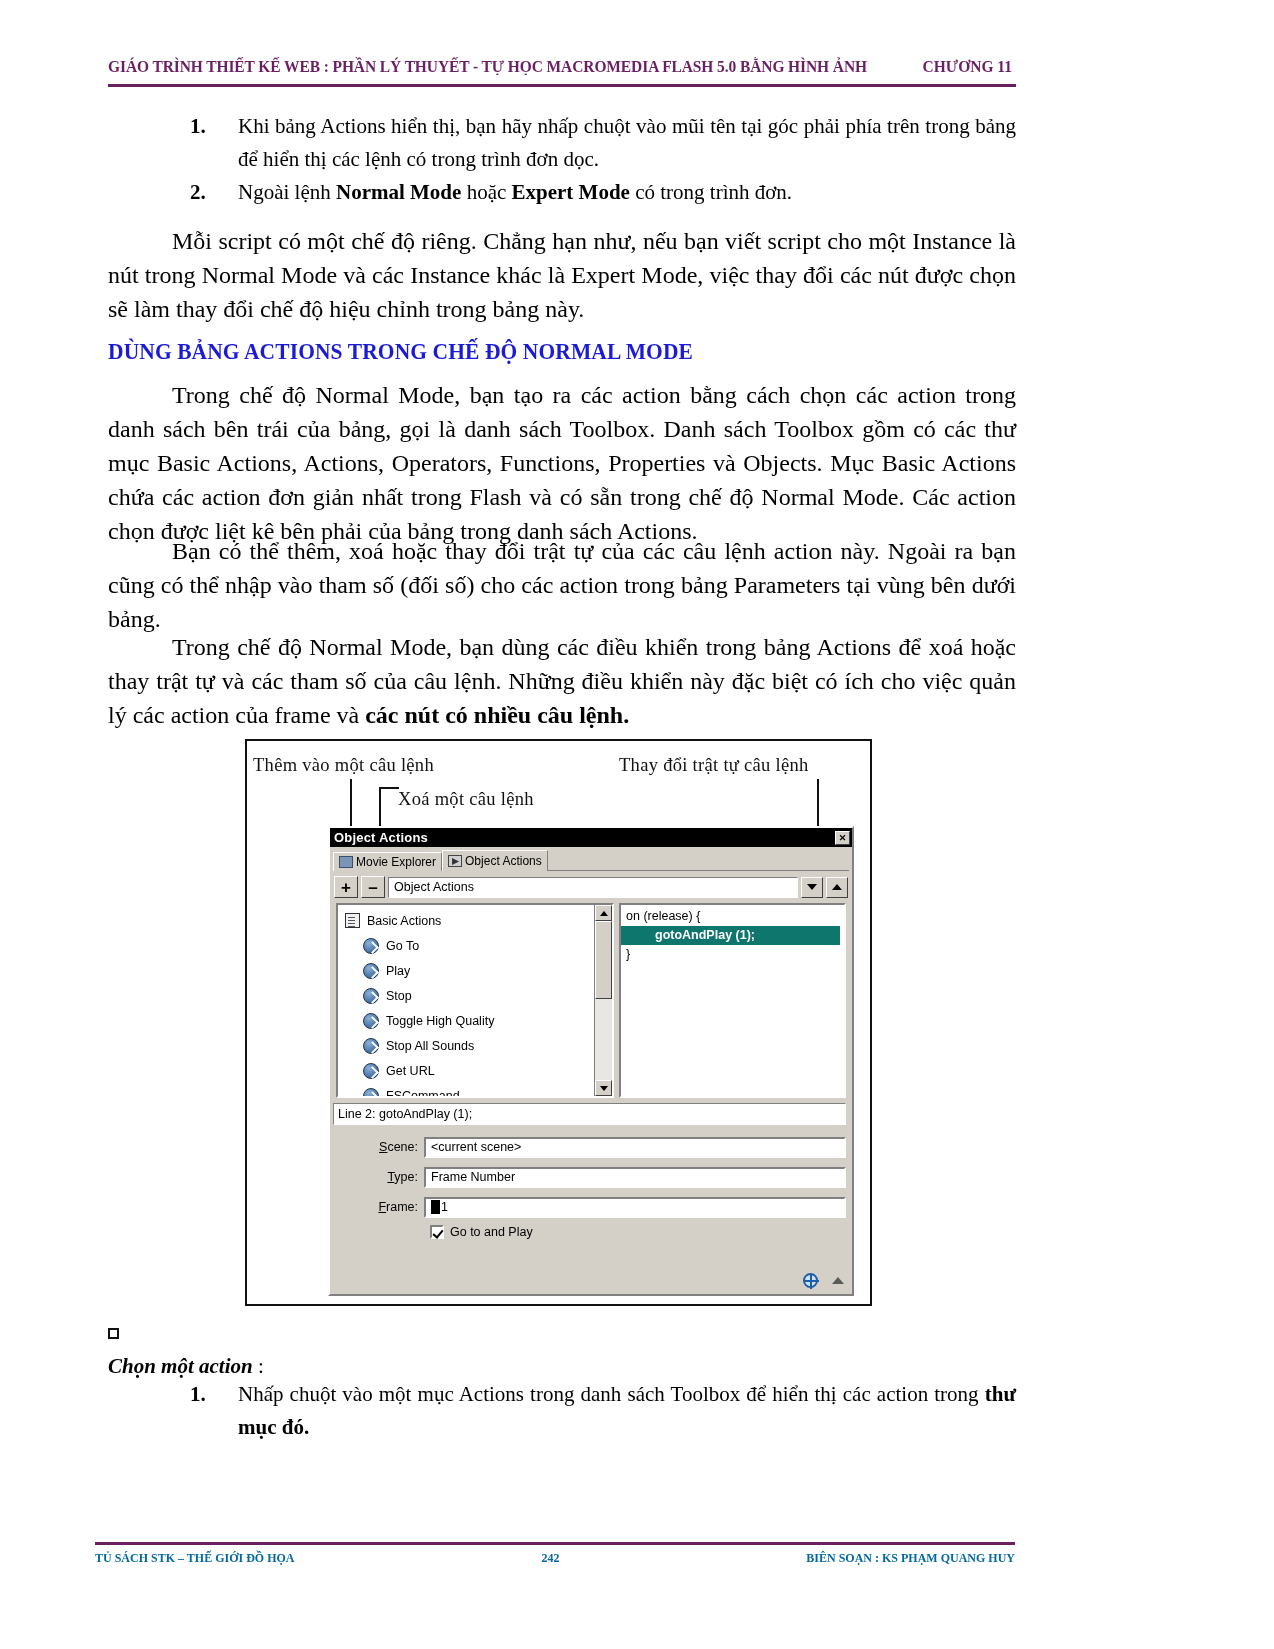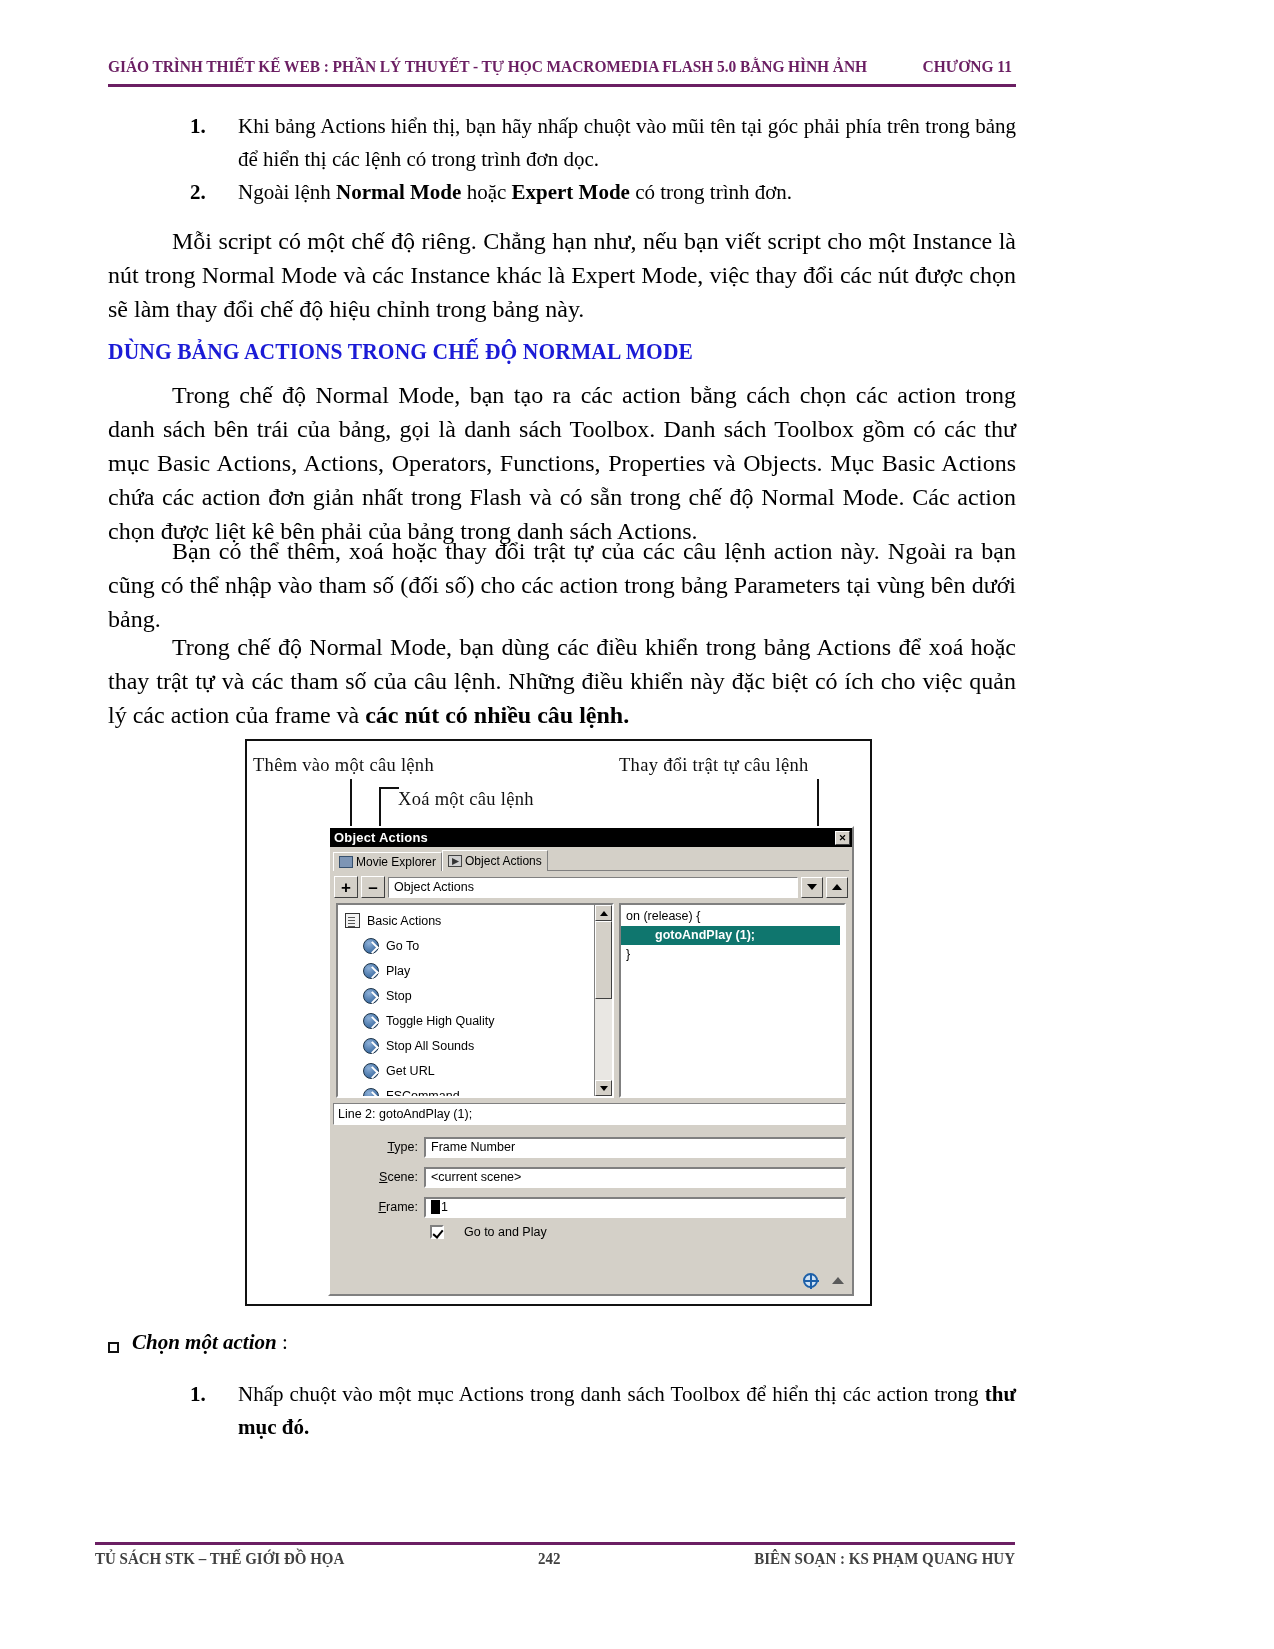--- a/index.html
+++ b/index.html
@@ -486,21 +486,21 @@
   }
   .pfield .caret {
     display: inline-block;
     width: 9px; height: 14px;
     background: #000;
     margin-right: 1px;
   }
   .checkrow {
     display: flex;
     align-items: center;
-    gap: 20px;
+    gap: 6px;
     margin: 6px 0 0 94px;
     font-size: 12.5px;
   }
   .chk {
     width: 14px; height: 14px;
     background: #ffffff;
     border-top: 2px solid #808080;
     border-left: 2px solid #808080;
     border-right: 2px solid #ffffff;
     border-bottom: 2px solid #ffffff;
@@ -555,22 +555,23 @@
   }
 
   
   .bullet-row {
     position: absolute;
     left: 108px;
     top: 1330px;
     width: 908px;
     font-size: 21px;
     display: flex;
-    align-items: flex-end;
+    align-items: flex-start;
     gap: 13px;
+    flex-direction: column;
   }
   .sq-bullet {
     width: 11px; height: 11px;
     border: 2px solid #111;
     box-sizing: border-box;
     display: inline-block;
     position: relative;
     top: -2px;
   }
   .bullet-text {
@@ -588,23 +589,23 @@
     background: #6b1f63;
   }
   .footer {
     position: absolute;
     left: 95px;
     top: 1551px;
     width: 920px;
     display: flex;
     align-items: flex-end;
     justify-content: space-between;
-    color: #404040;
-    font-weight: bold;
-    font-size: 15px;
+    color: #0369a1;
+    font-weight: bold;
+    font-size: 12px;
     font-family: "Liberation Serif", serif;
   }
   .footer span { transform: scaleY(1.1); transform-origin: left bottom; white-space: nowrap; }
 </style>
 </head>
 <body>
 
 <div class="page">
 
   <div class="header">
@@ -734,29 +735,29 @@
         </div>
 
       </div>
 
       <div class="lineinfo">
         <span>Line 2: gotoAndPlay (1);</span>
       </div>
 
       <div class="params">
         <div class="prow">
+          <div class="plabel"><u>S</u><span>cene:</span></div>
+          <div class="pfield">
+              <span>&lt;current scene&gt;</span>
+            </div>
+        </div>
+        <div class="prow">
           <div class="plabel"><u>T</u><span>ype:</span></div>
           <div class="pfield">
               <span>Frame Number</span>
-            </div>
-        </div>
-        <div class="prow">
-          <div class="plabel"><u>S</u><span>cene:</span></div>
-          <div class="pfield">
-              <span>&lt;current scene&gt;</span>
             </div>
         </div>
         <div class="prow">
           <div class="plabel"><u>F</u><span>rame:</span></div>
           <div class="pfield">
               <span class="caret"></span>
               <span>1</span>
             </div>
         </div>
         <div class="checkrow">

